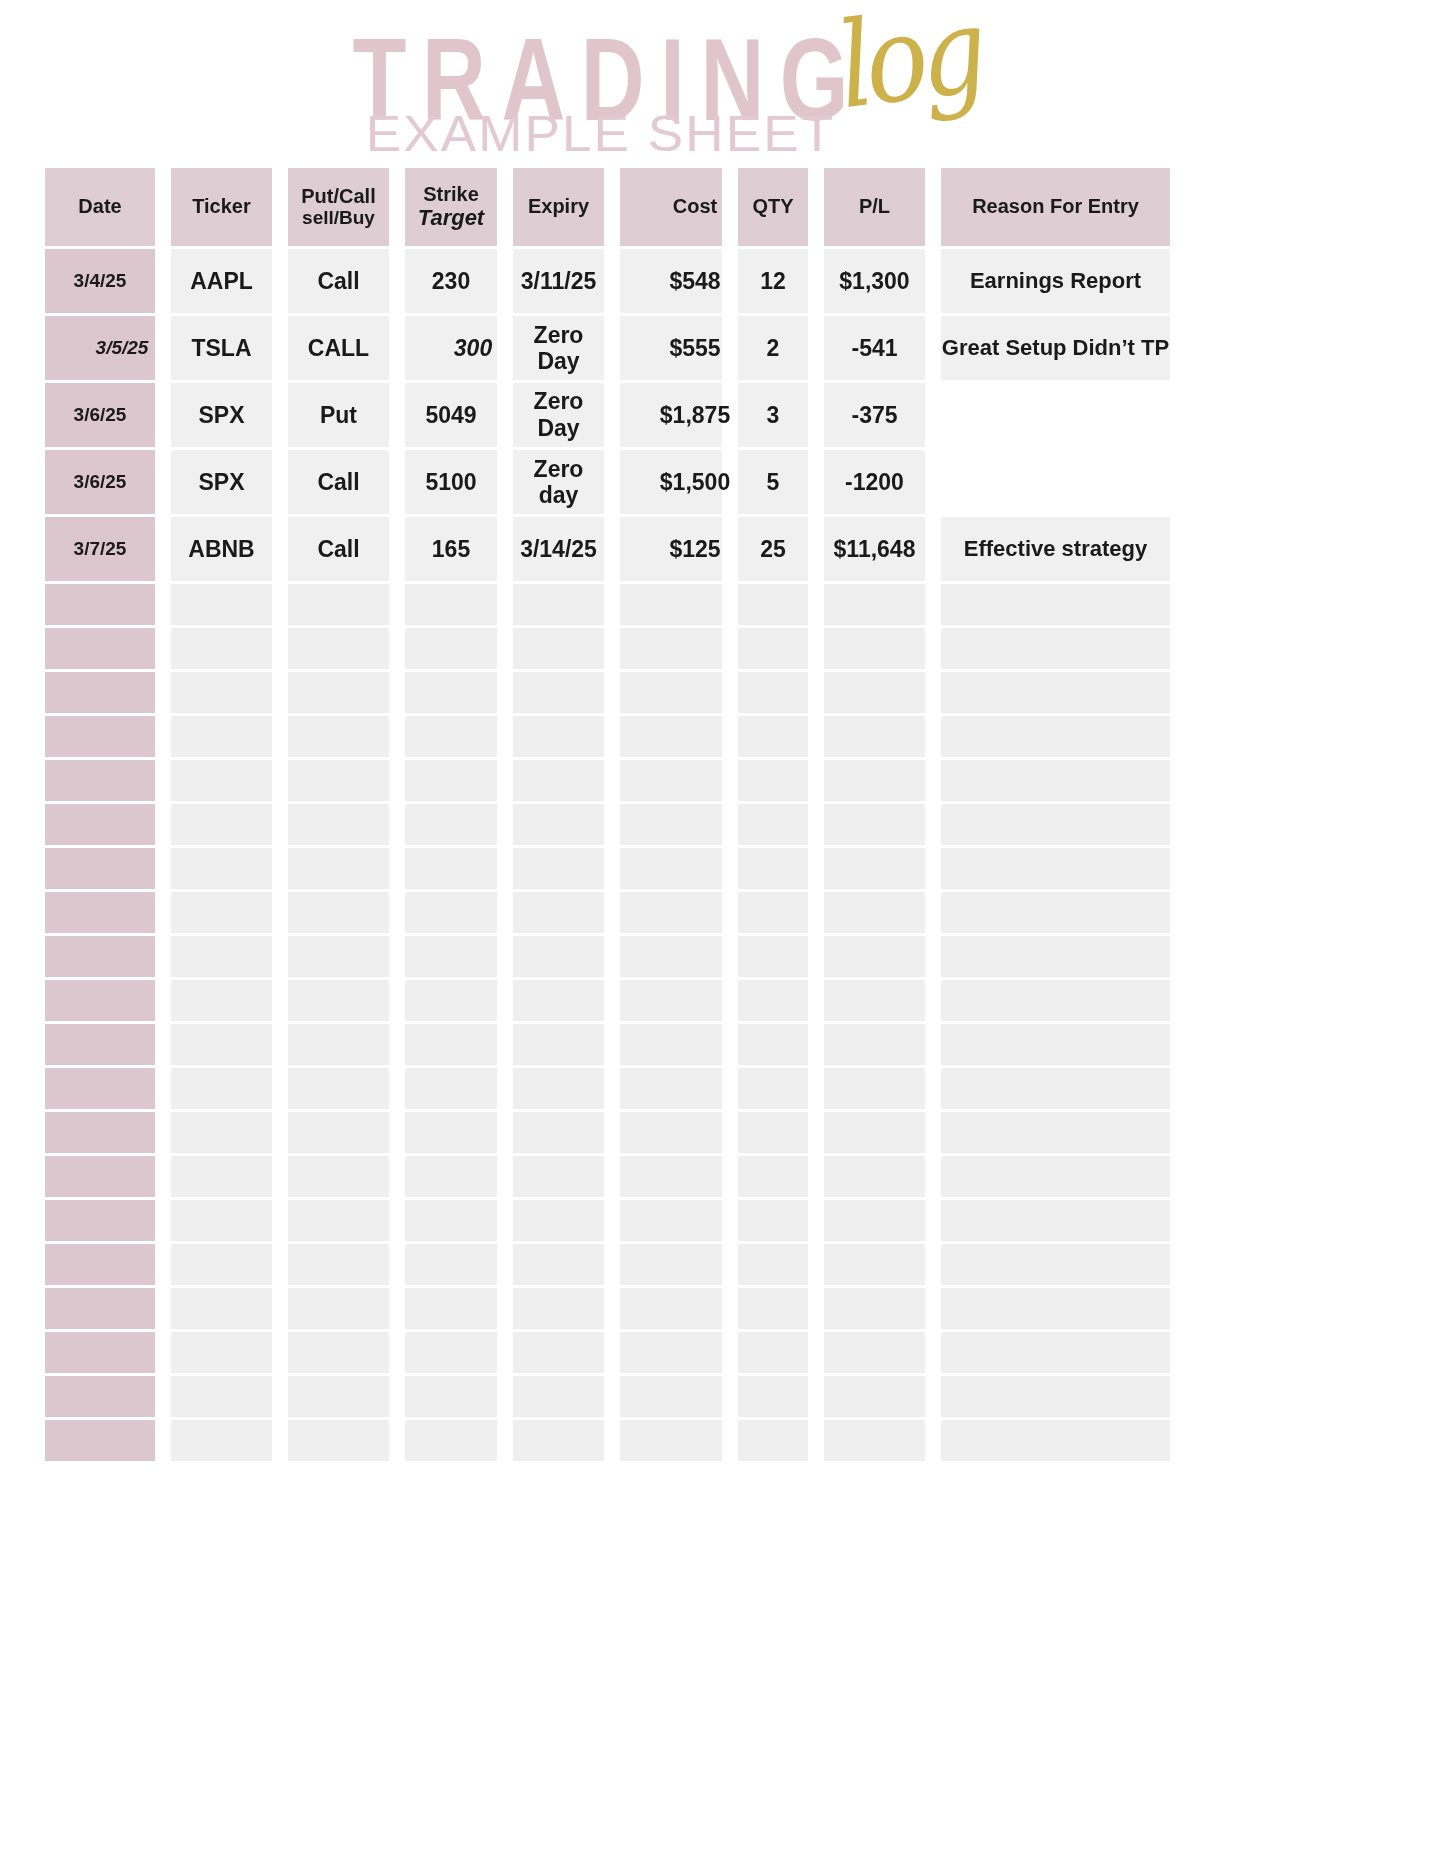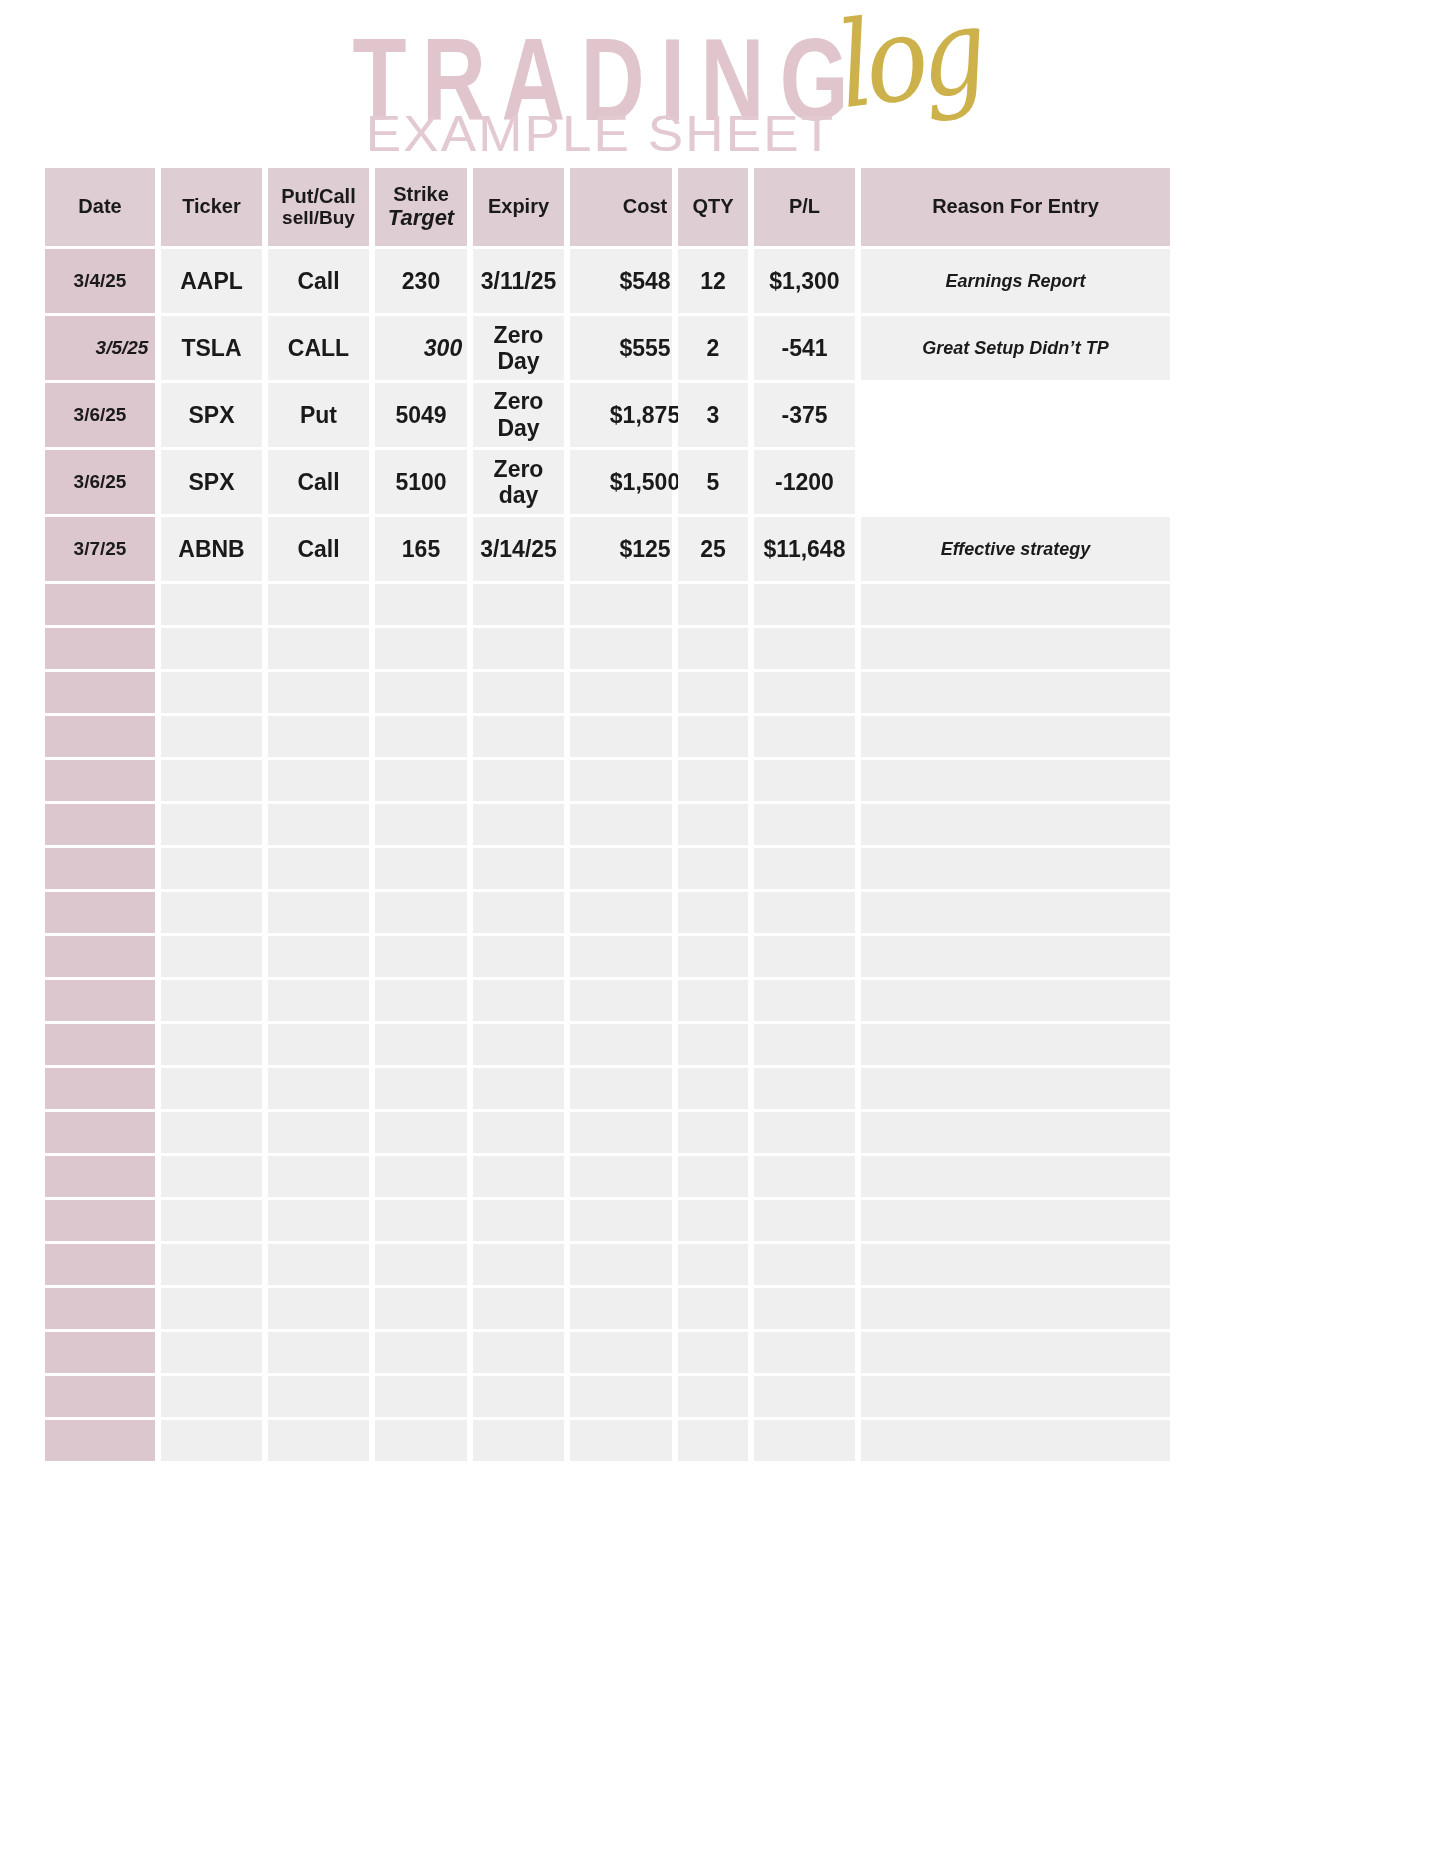--- a/index.html
+++ b/index.html
@@ -78,21 +78,21 @@
   .table {
     position: absolute;
     top: 168px;
     left: 45px;
     width: 1125px;
   }
 
   .row {
     display: flex;
     width: 100%;
-    gap: 6px;
+    gap: 16px;
     margin-bottom: 3px;
   }
 
   .cell {
     display: flex;
     align-items: center;
     justify-content: center;
     text-align: center;
     color: #1a1a1a;
     font-weight: 700;
@@ -131,21 +131,21 @@
   .row.data .cell {
     height: 64px;
     background: #f0f0f0;
     font-size: 23px;
   }
   .row.data .cell.c-date {
     background: #ddc7ce;
     font-size: 19px;
   }
 
-  .row.data .cell.c-reason { font-size: 18px; font-style: italic; }
+  .row.data .cell.c-reason { font-size: 22px; }
 
   
   .it { font-style: italic; padding-left: 44px; }
   .small-2 { font-size: 17px; line-height: 1.15; }
   .small-1 { font-size: 15px; }
   .big { font-size: 25px; }
 
   
   .row.empty .cell {
     height: 41px;

